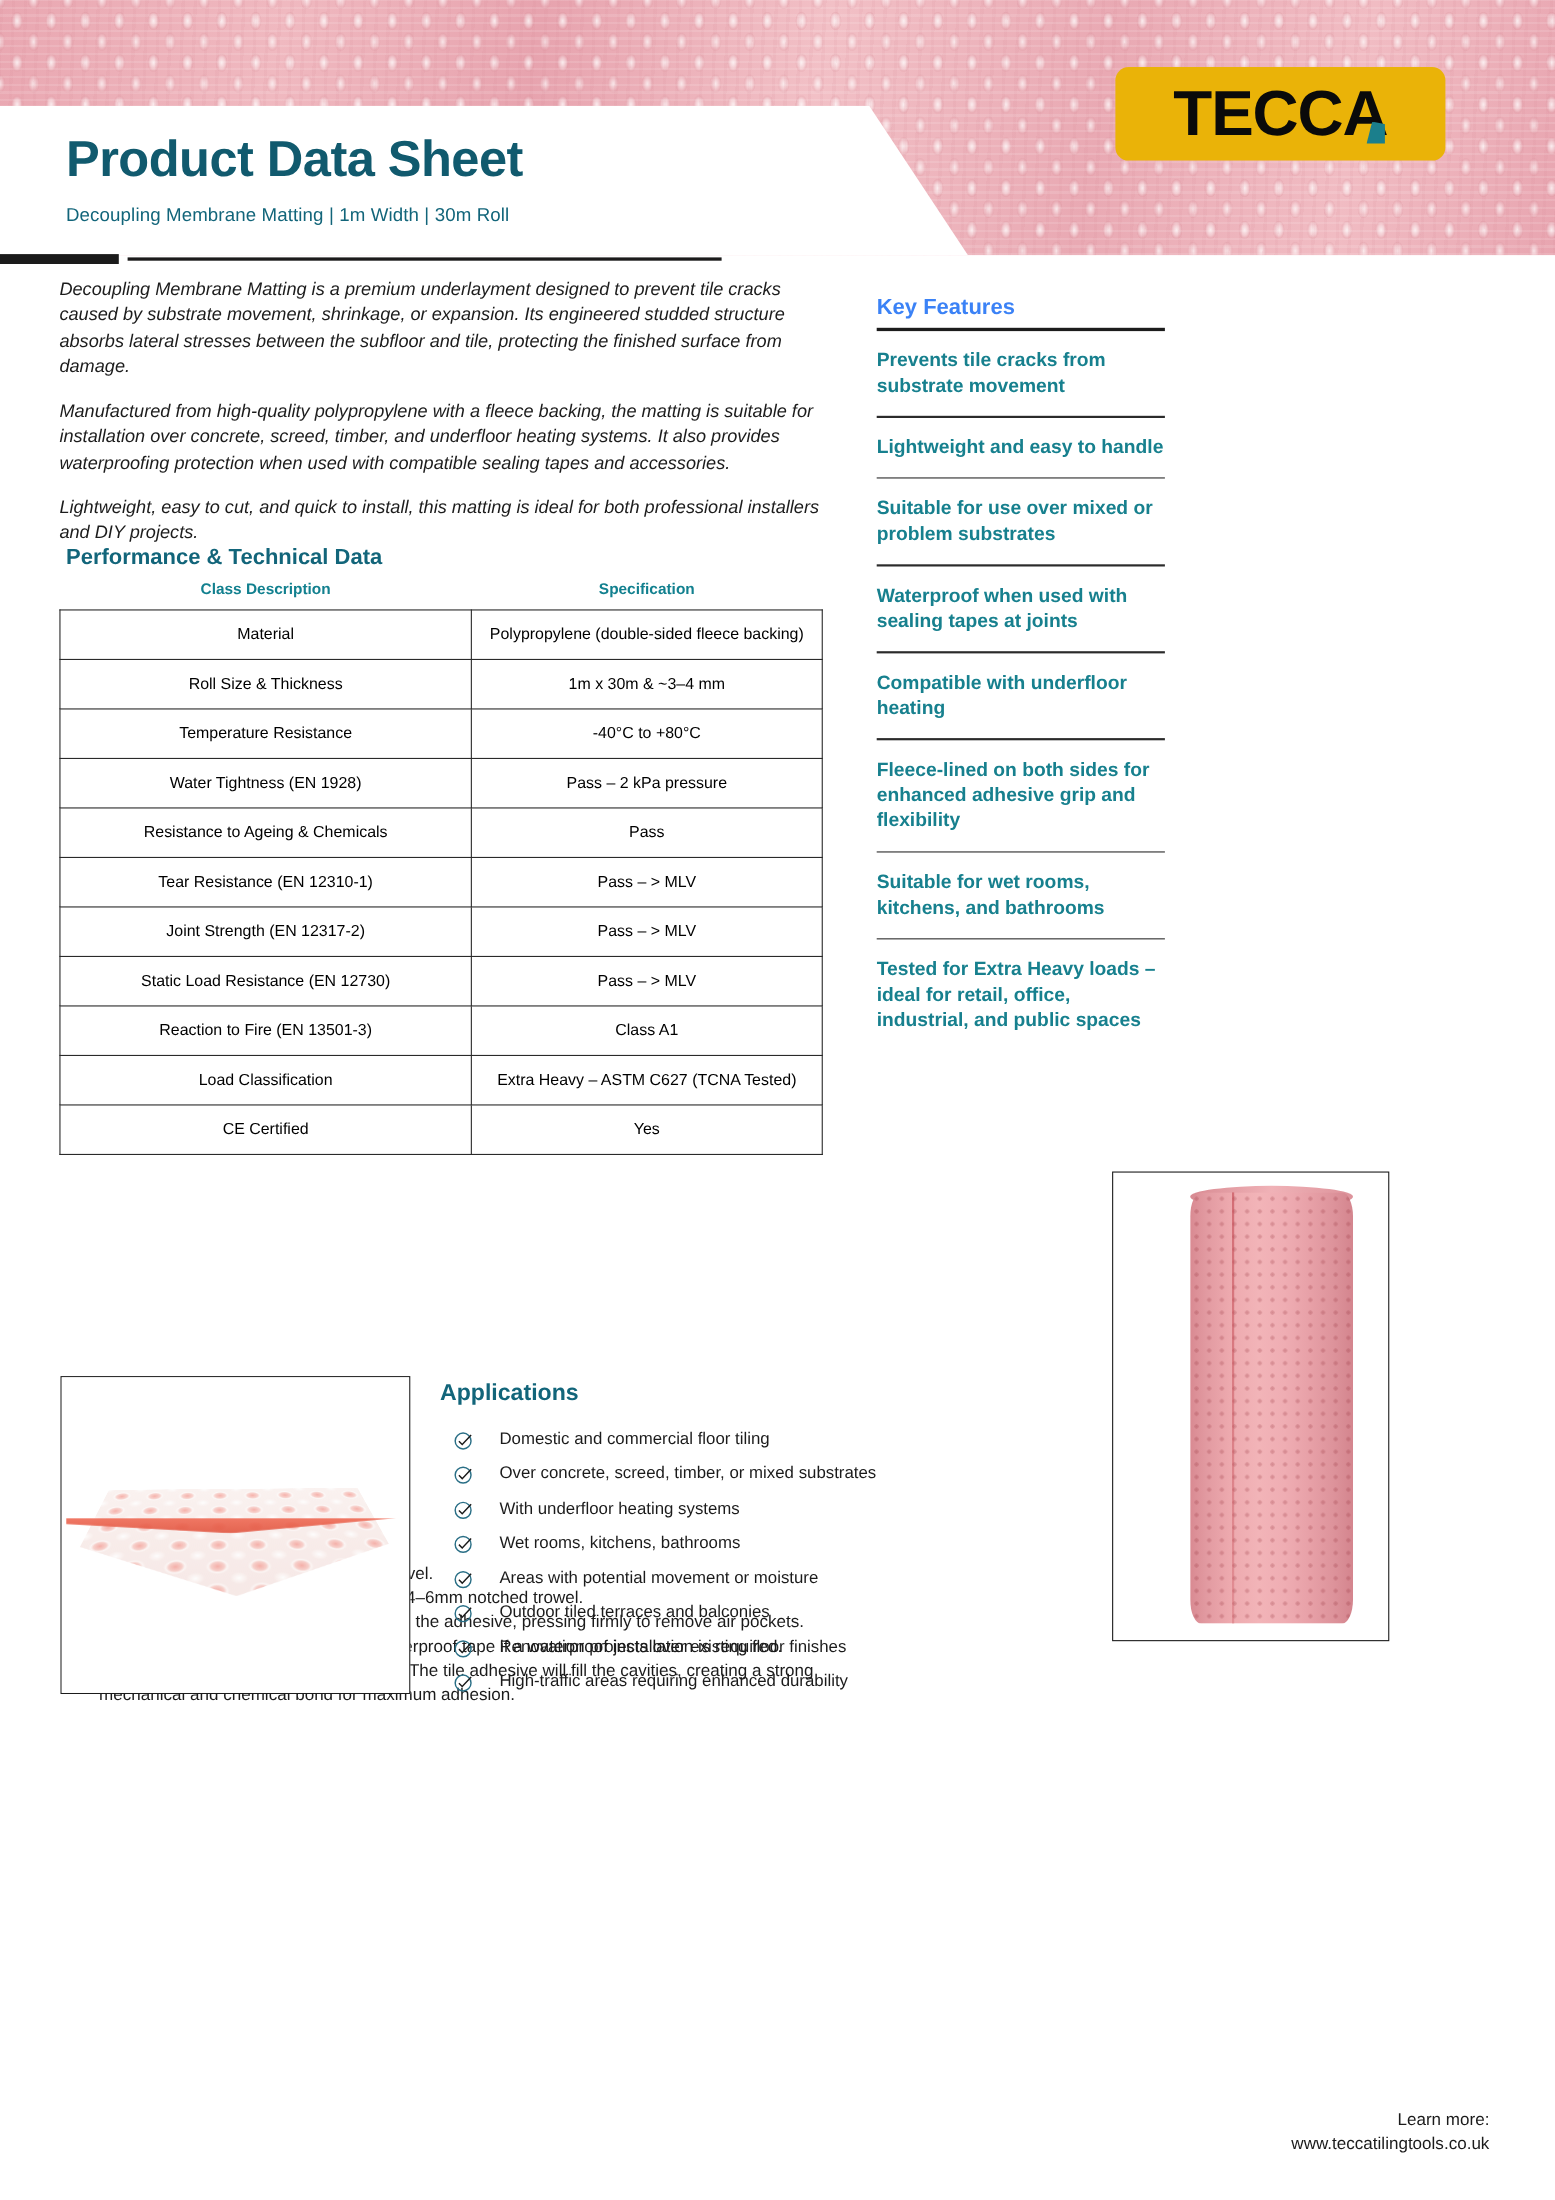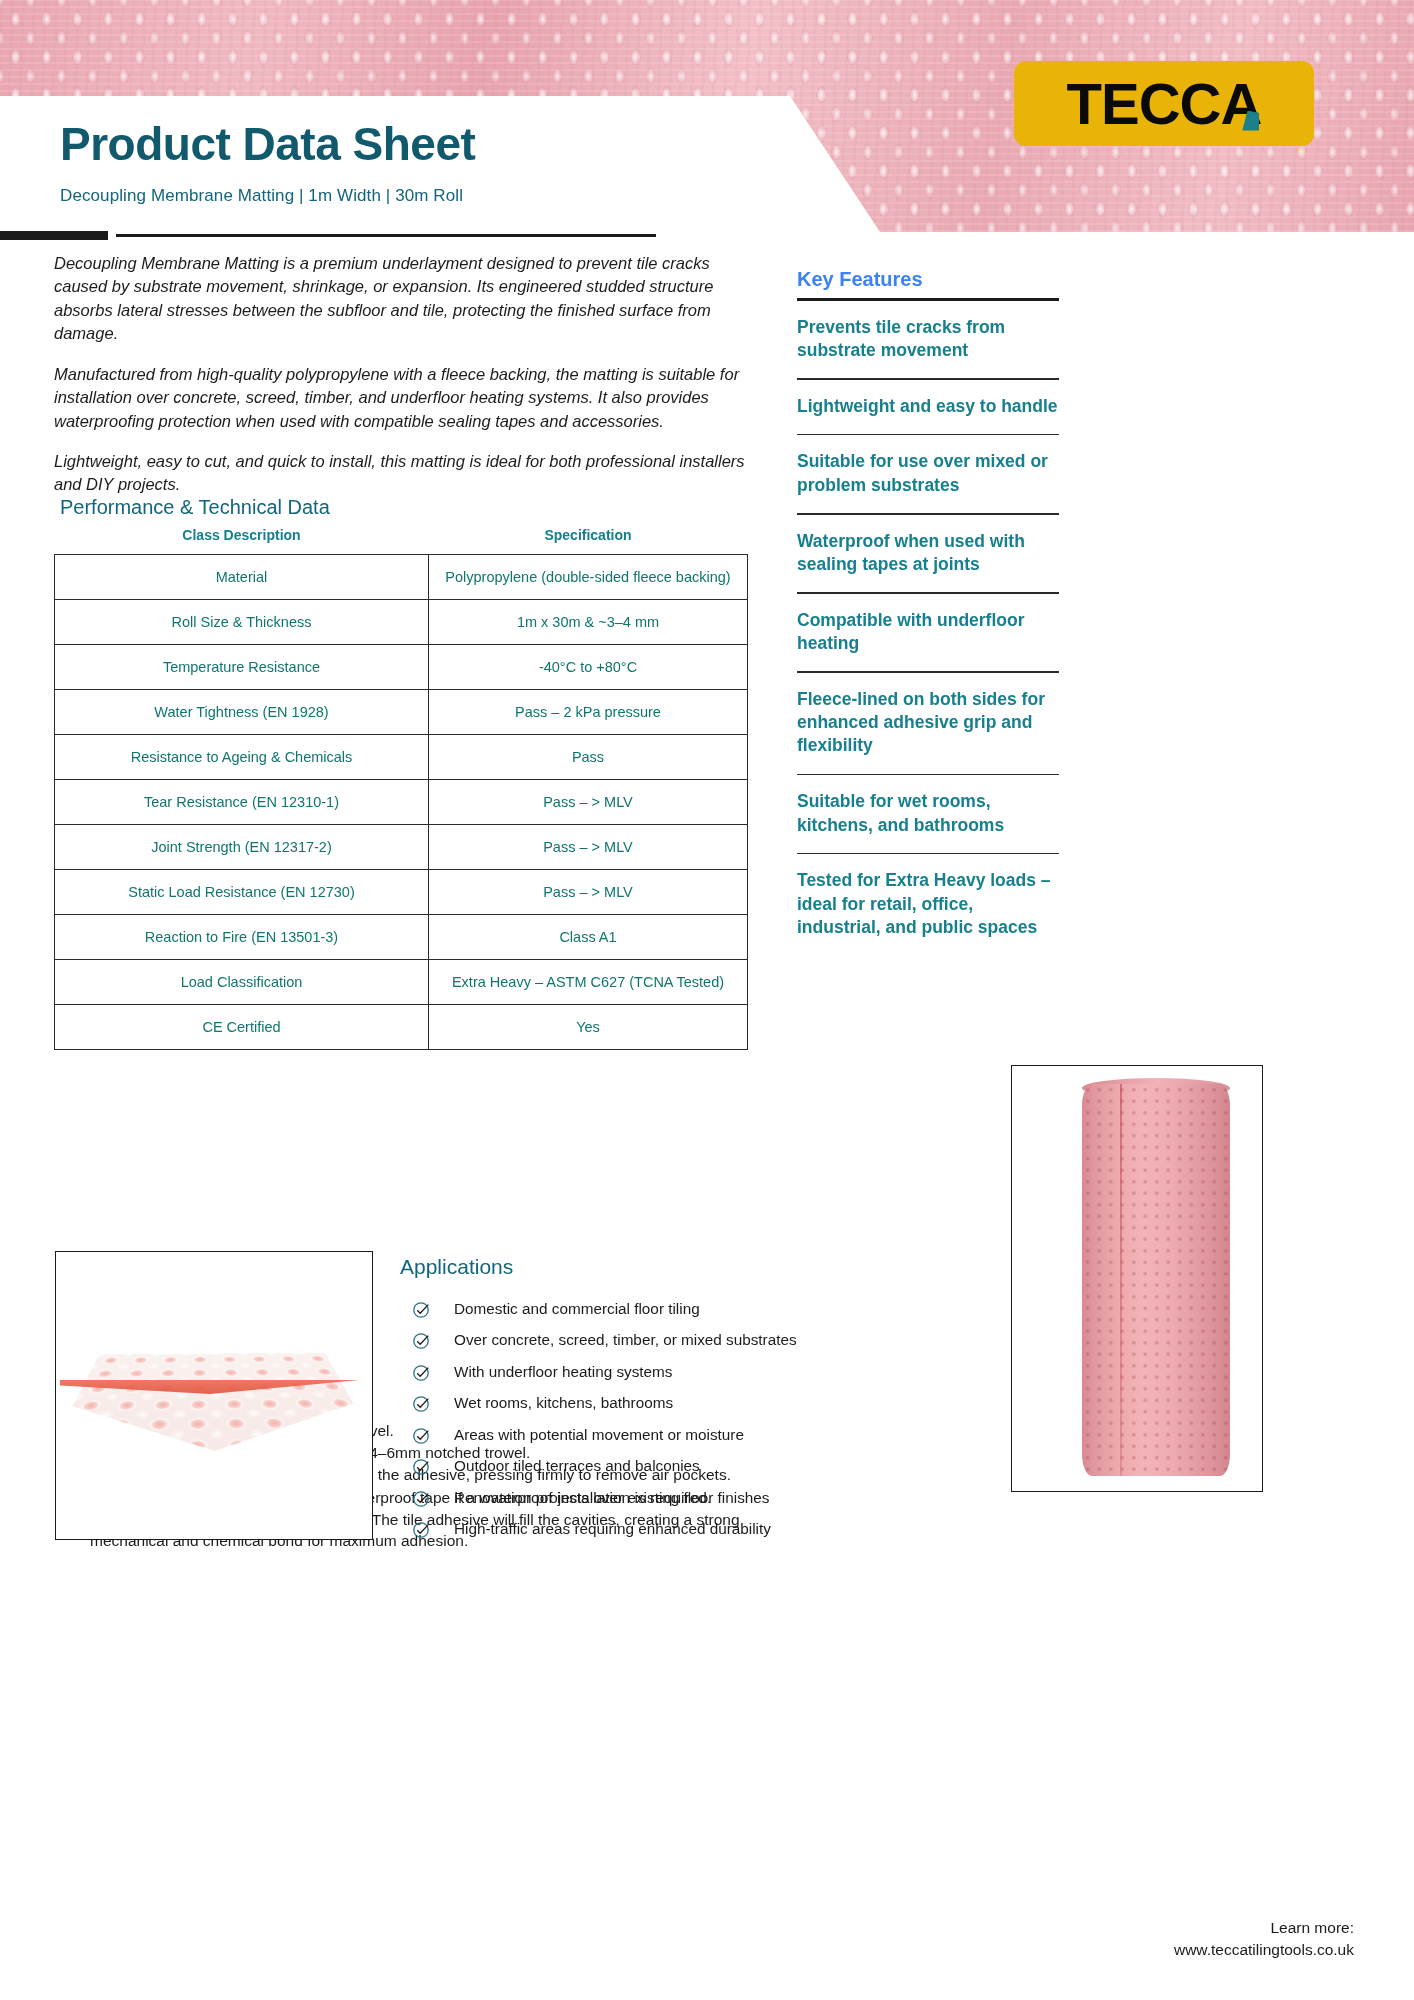--- a/index.html
+++ b/index.html
@@ -103,39 +103,39 @@
   .intro p {
     font-size: 16.5px;
     color: #1c1c1c;
     line-height: 1.42;
     margin-bottom: 17px;
   }
   .intro p:last-child { margin-bottom: 0; }
 
   .section-head {
     font-size: 20px;
-    font-weight: normal;
+    font-weight: bold;
     color: #12657a;
   }
   #perf-head { position: absolute; left: 60px; top: 496px; }
 
   .table-wrap { position: absolute; left: 54px; top: 527px; width: 694px; }
   table { border-collapse: collapse; width: 100%; }
   thead th {
     font-size: 14px;
     font-weight: bold;
     color: #12808f;
     padding-bottom: 11px;
     border: none;
   }
   thead th.c1 { width: 374px; }
   tbody td {
     border: 1.3px solid #2a2a2a;
     font-size: 14.5px;
-    color: #0f766e;
+    color: #000000;
     text-align: center;
     height: 45px;
     padding: 2px 6px;
   }
 
   #fixing-head { position: absolute; left: 54px; top: 1386px; }
   .fix-list {
     position: absolute;
     left: 62px; top: 1420px;
     width: 760px;

